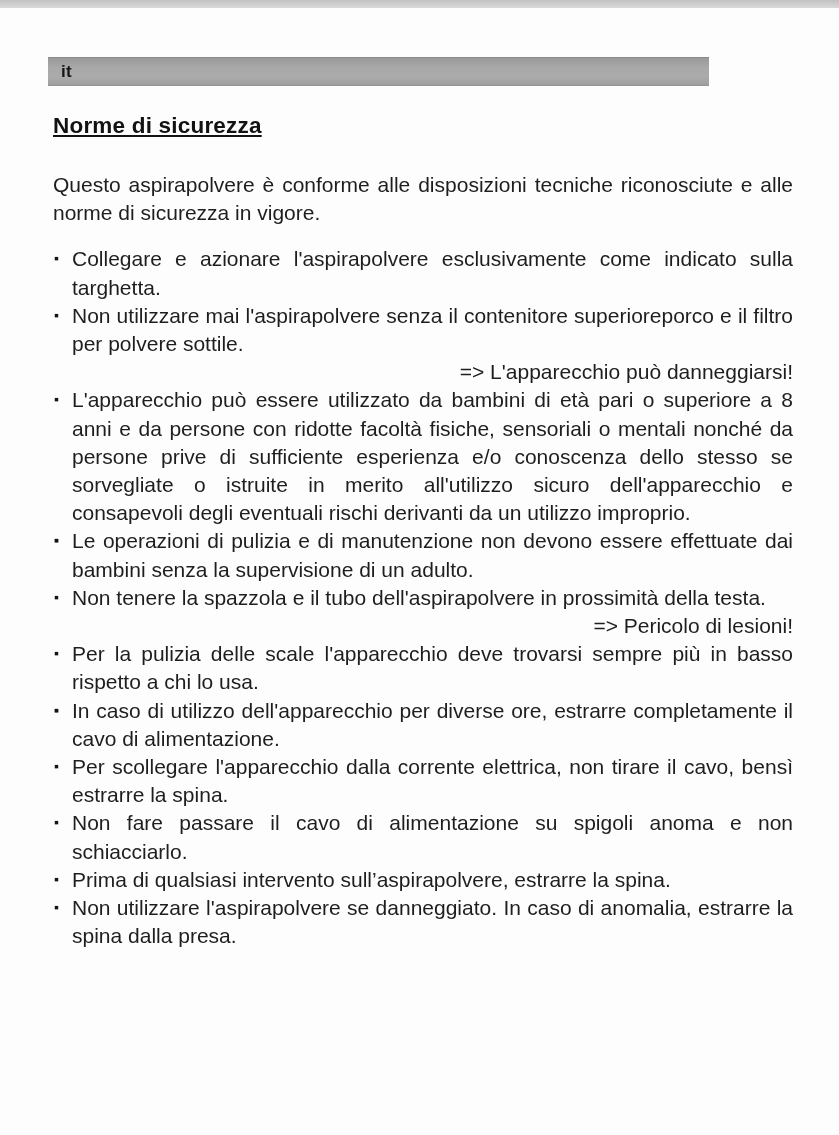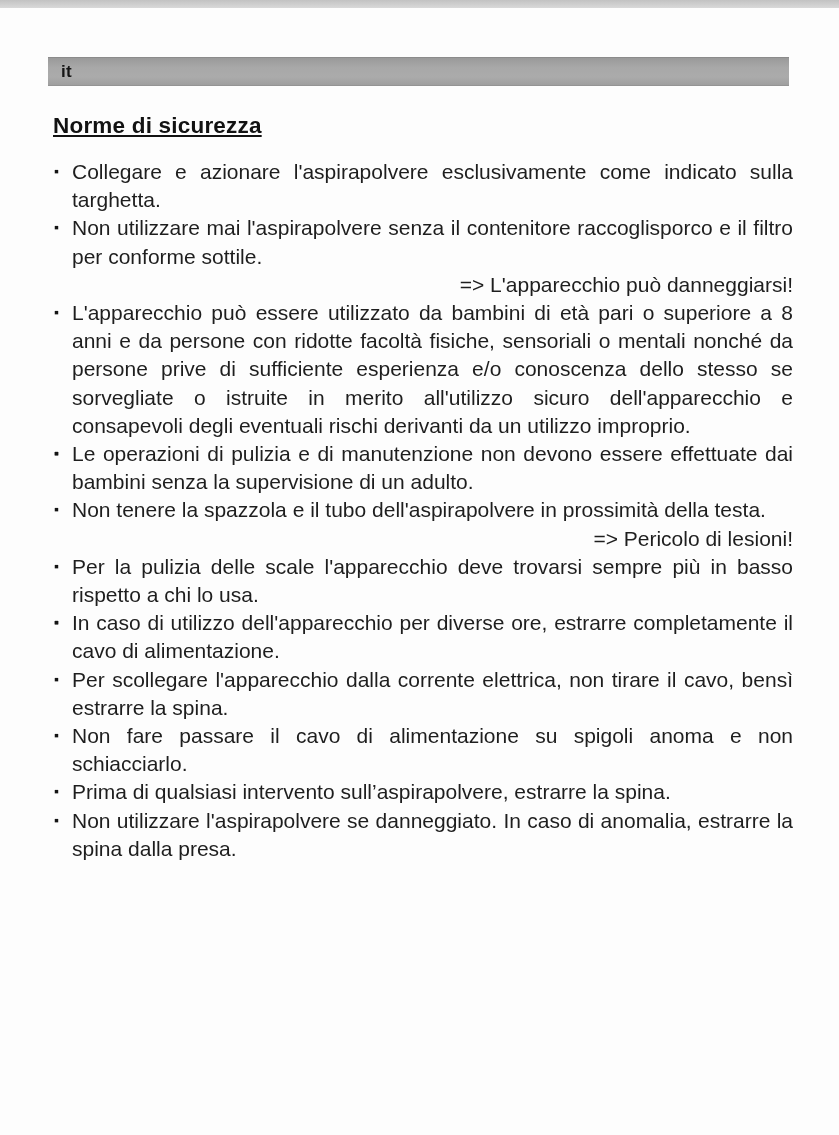--- a/index.html
+++ b/index.html
@@ -25,21 +25,21 @@
     top: 0;
     left: 0;
     width: 839px;
     height: 8px;
     background: linear-gradient(to bottom, #c2c2c2, #d9d9d9);
   }
   .lang-bar {
     position: absolute;
     left: 48px;
     top: 57px;
-    width: 741px;
+    width: 661px;
     height: 29px;
     box-sizing: border-box;
     background: linear-gradient(to bottom, #9a9a9a 0%, #a8a8a8 35%, #ababab 70%, #9f9f9f 100%);
     border-top: 1px solid #8b8b8b;
     border-bottom: 1px solid #949494;
     display: flex;
     align-items: center;
   }
   .lang-label {
     font-weight: bold;
@@ -107,27 +107,28 @@
   <div class="scan-top-strip"></div>
 
   <div class="lang-bar">
     <span class="lang-label">it</span>
   </div>
 
   <div class="content">
 
     <h1 class="heading">Norme di sicurezza</h1>
 
+    <p class="intro">Questo aspirapolvere è conforme alle disposizioni tecniche rico­nosciute e alle norme di sicurezza in vigore.</p>
 
     <ul class="safety-list">
       <li>
         <span class="bullet">▪</span><span class="txt">Collegare e azionare l'aspirapolvere esclusivamente come indi­cato sulla targhetta.</span>
       </li>
       <li>
-        <span class="bullet">▪</span><span class="txt">Non utilizzare mai l'aspirapolvere senza il contenitore raccoglis­porco e il filtro per conforme sottile.</span><span class="note">=&gt; L'apparecchio può danneggiarsi!</span>
+        <span class="bullet">▪</span><span class="txt">Non utilizzare mai l'aspirapolvere senza il contenitore superiore­porco e il filtro per polvere sottile.</span><span class="note">=&gt; L'apparecchio può danneggiarsi!</span>
       </li>
       <li>
         <span class="bullet">▪</span><span class="txt">L'apparecchio può essere utilizzato da bambini di età pari o superiore a 8 anni e da persone con ridotte facoltà fisiche, sen­soriali o mentali nonché da persone prive di sufficiente esperi­enza e/o conoscenza dello stesso se sorvegliate o istruite in merito all'utilizzo sicuro dell'apparecchio e consapevoli degli eventuali rischi derivanti da un utilizzo improprio.</span>
       </li>
       <li>
         <span class="bullet">▪</span>
       </li>
       <li>
         <span class="bullet">▪</span><span class="txt">Le operazioni di pulizia e di manutenzione non devono essere effettuate dai bambini senza la supervisione di un adulto.</span>
       </li>

